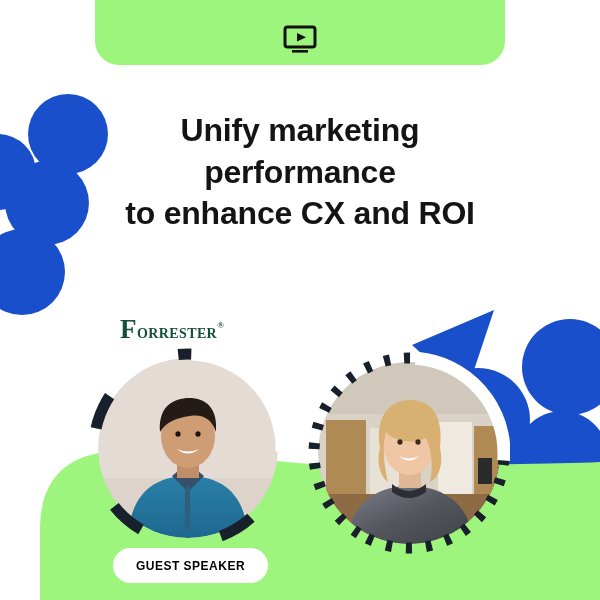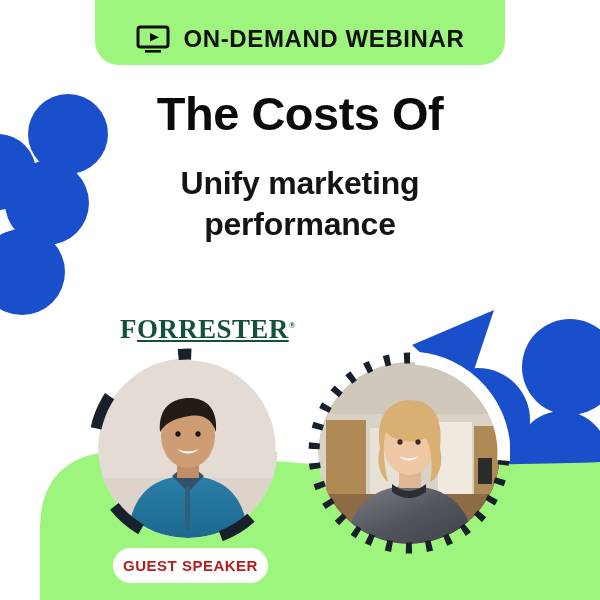--- a/index.html
+++ b/index.html
@@ -93,22 +93,21 @@
     font-weight: bold;
     color: #15503f;
     letter-spacing: 0.4px;
     line-height: 1;
     white-space: nowrap;
   }
   .logo .cap {
     font-size: 27px;
   }
   .logo .small {
-    font-size: 27px;
-    text-decoration: underline;
+    font-size: 14px;
   }
   .logo .reg {
     font-size: 9px;
     vertical-align: super;
   }
   
   .shot {
     position: absolute;
     border-radius: 50%;
     overflow: hidden;
@@ -123,24 +122,24 @@
     top: 548px;
     width: 155px;
     height: 35px;
     background: #ffffff;
     border-radius: 18px;
     display: flex;
     align-items: center;
     justify-content: center;
   }
   .pill-label {
-    font-size: 15px;
+    font-size: 12px;
     font-weight: bold;
     letter-spacing: 0.5px;
-    color: #b91c1c;
+    color: #000000;
     line-height: 1;
     white-space: nowrap;
   }
 </style>
 </head>
 <body>
 
 <div id="poster">
 
   <svg class="bg-layer" viewBox="0 0 600 600" width="600" height="600" aria-hidden="true">
@@ -172,30 +171,29 @@
     </g>
   </svg>
 
   <div class="badge">
     <div class="badge-inner">
       <svg class="badge-icon" viewBox="0 0 34 28" aria-hidden="true">
         <rect x="2" y="2" width="30" height="20" rx="2.5" ry="2.5" fill="none" stroke="#111111" stroke-width="3"></rect>
         <polygon points="14,8 23,12.2 14,16.4" fill="#111111"></polygon>
         <rect x="9" y="25" width="16" height="2.6" fill="#111111"></rect>
       </svg>
-      <div class="badge-label">ON-DEMAND WEBINAR</div>
     </div>
   </div>
 
   <div class="headline-wrap">
     <div class="headline">
-      <div>The Costs Of</div>
     </div>
     <div class="subhead">
       <div>Unify marketing performance</div>
+      <div>to enhance CX and ROI</div>
     </div>
   </div>
 
   <div class="logo"><span class="cap">F</span><span class="small">ORRESTER</span><span class="reg">®</span></div>
 
   <div class="shot" id="shot-left">
     <svg viewBox="0 0 180 180" width="180" height="180" aria-hidden="true">
       <defs>
         <clipPath id="cl-left">
             <circle cx="90" cy="90" r="90"></circle>

